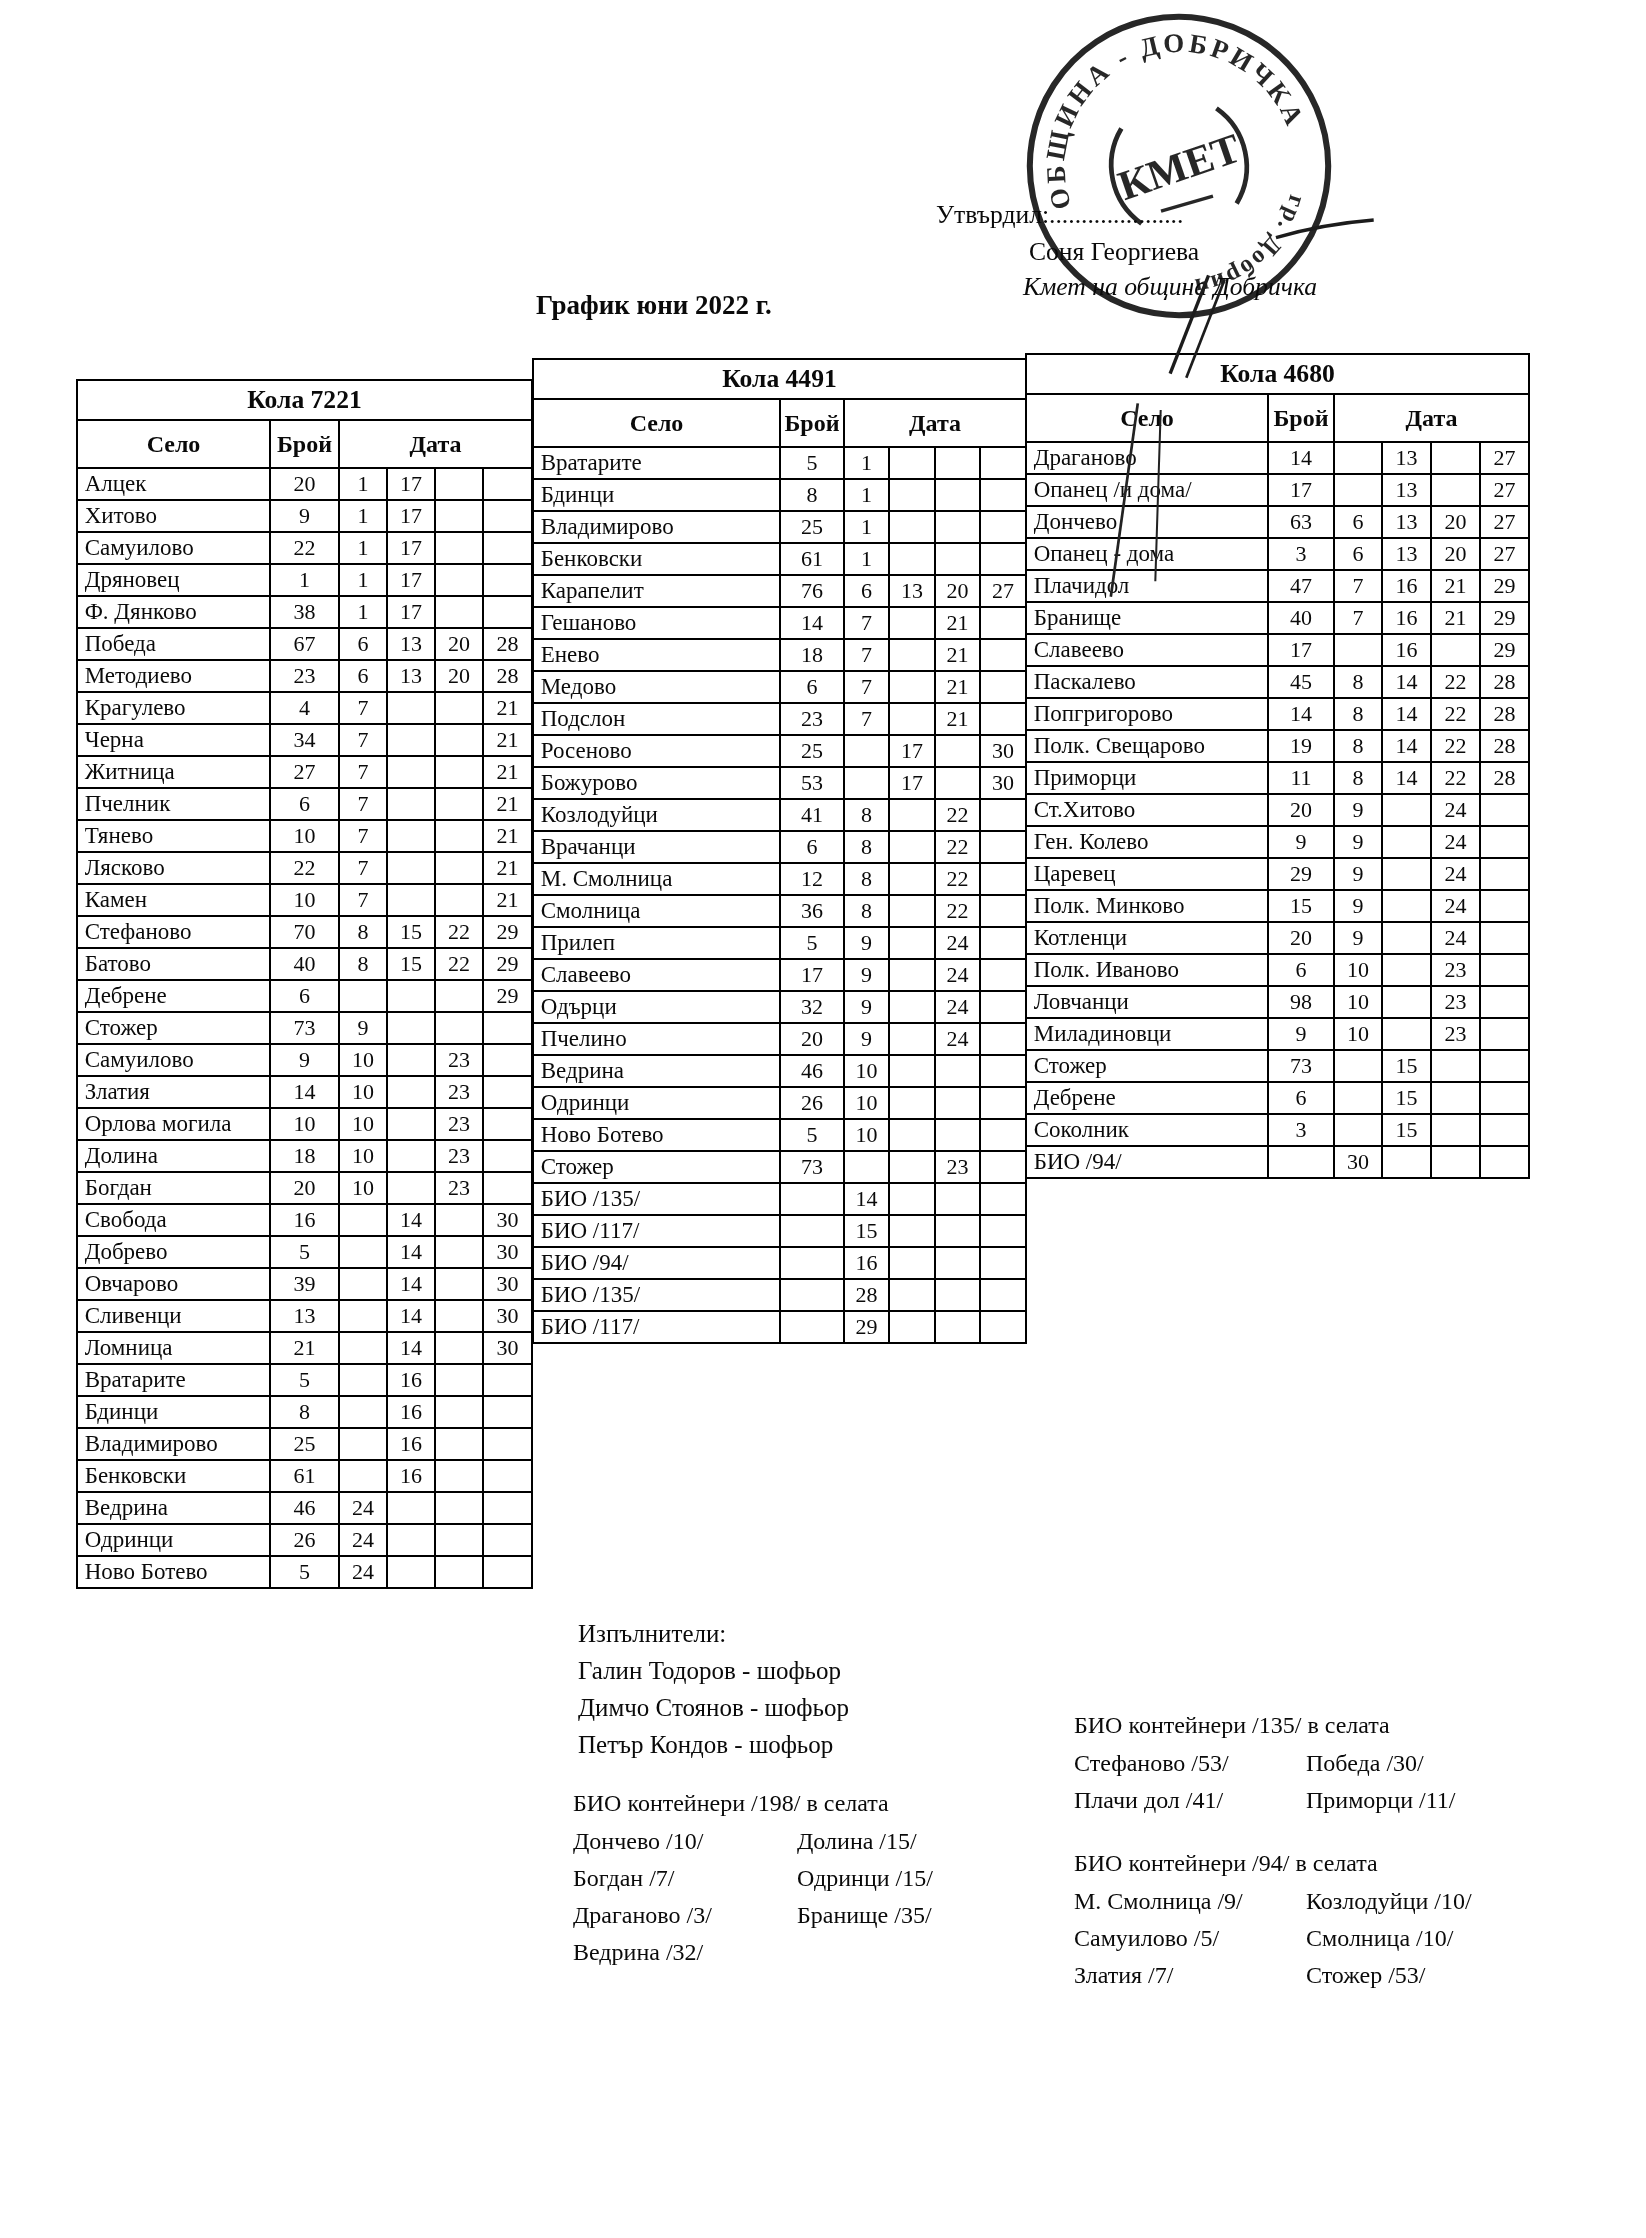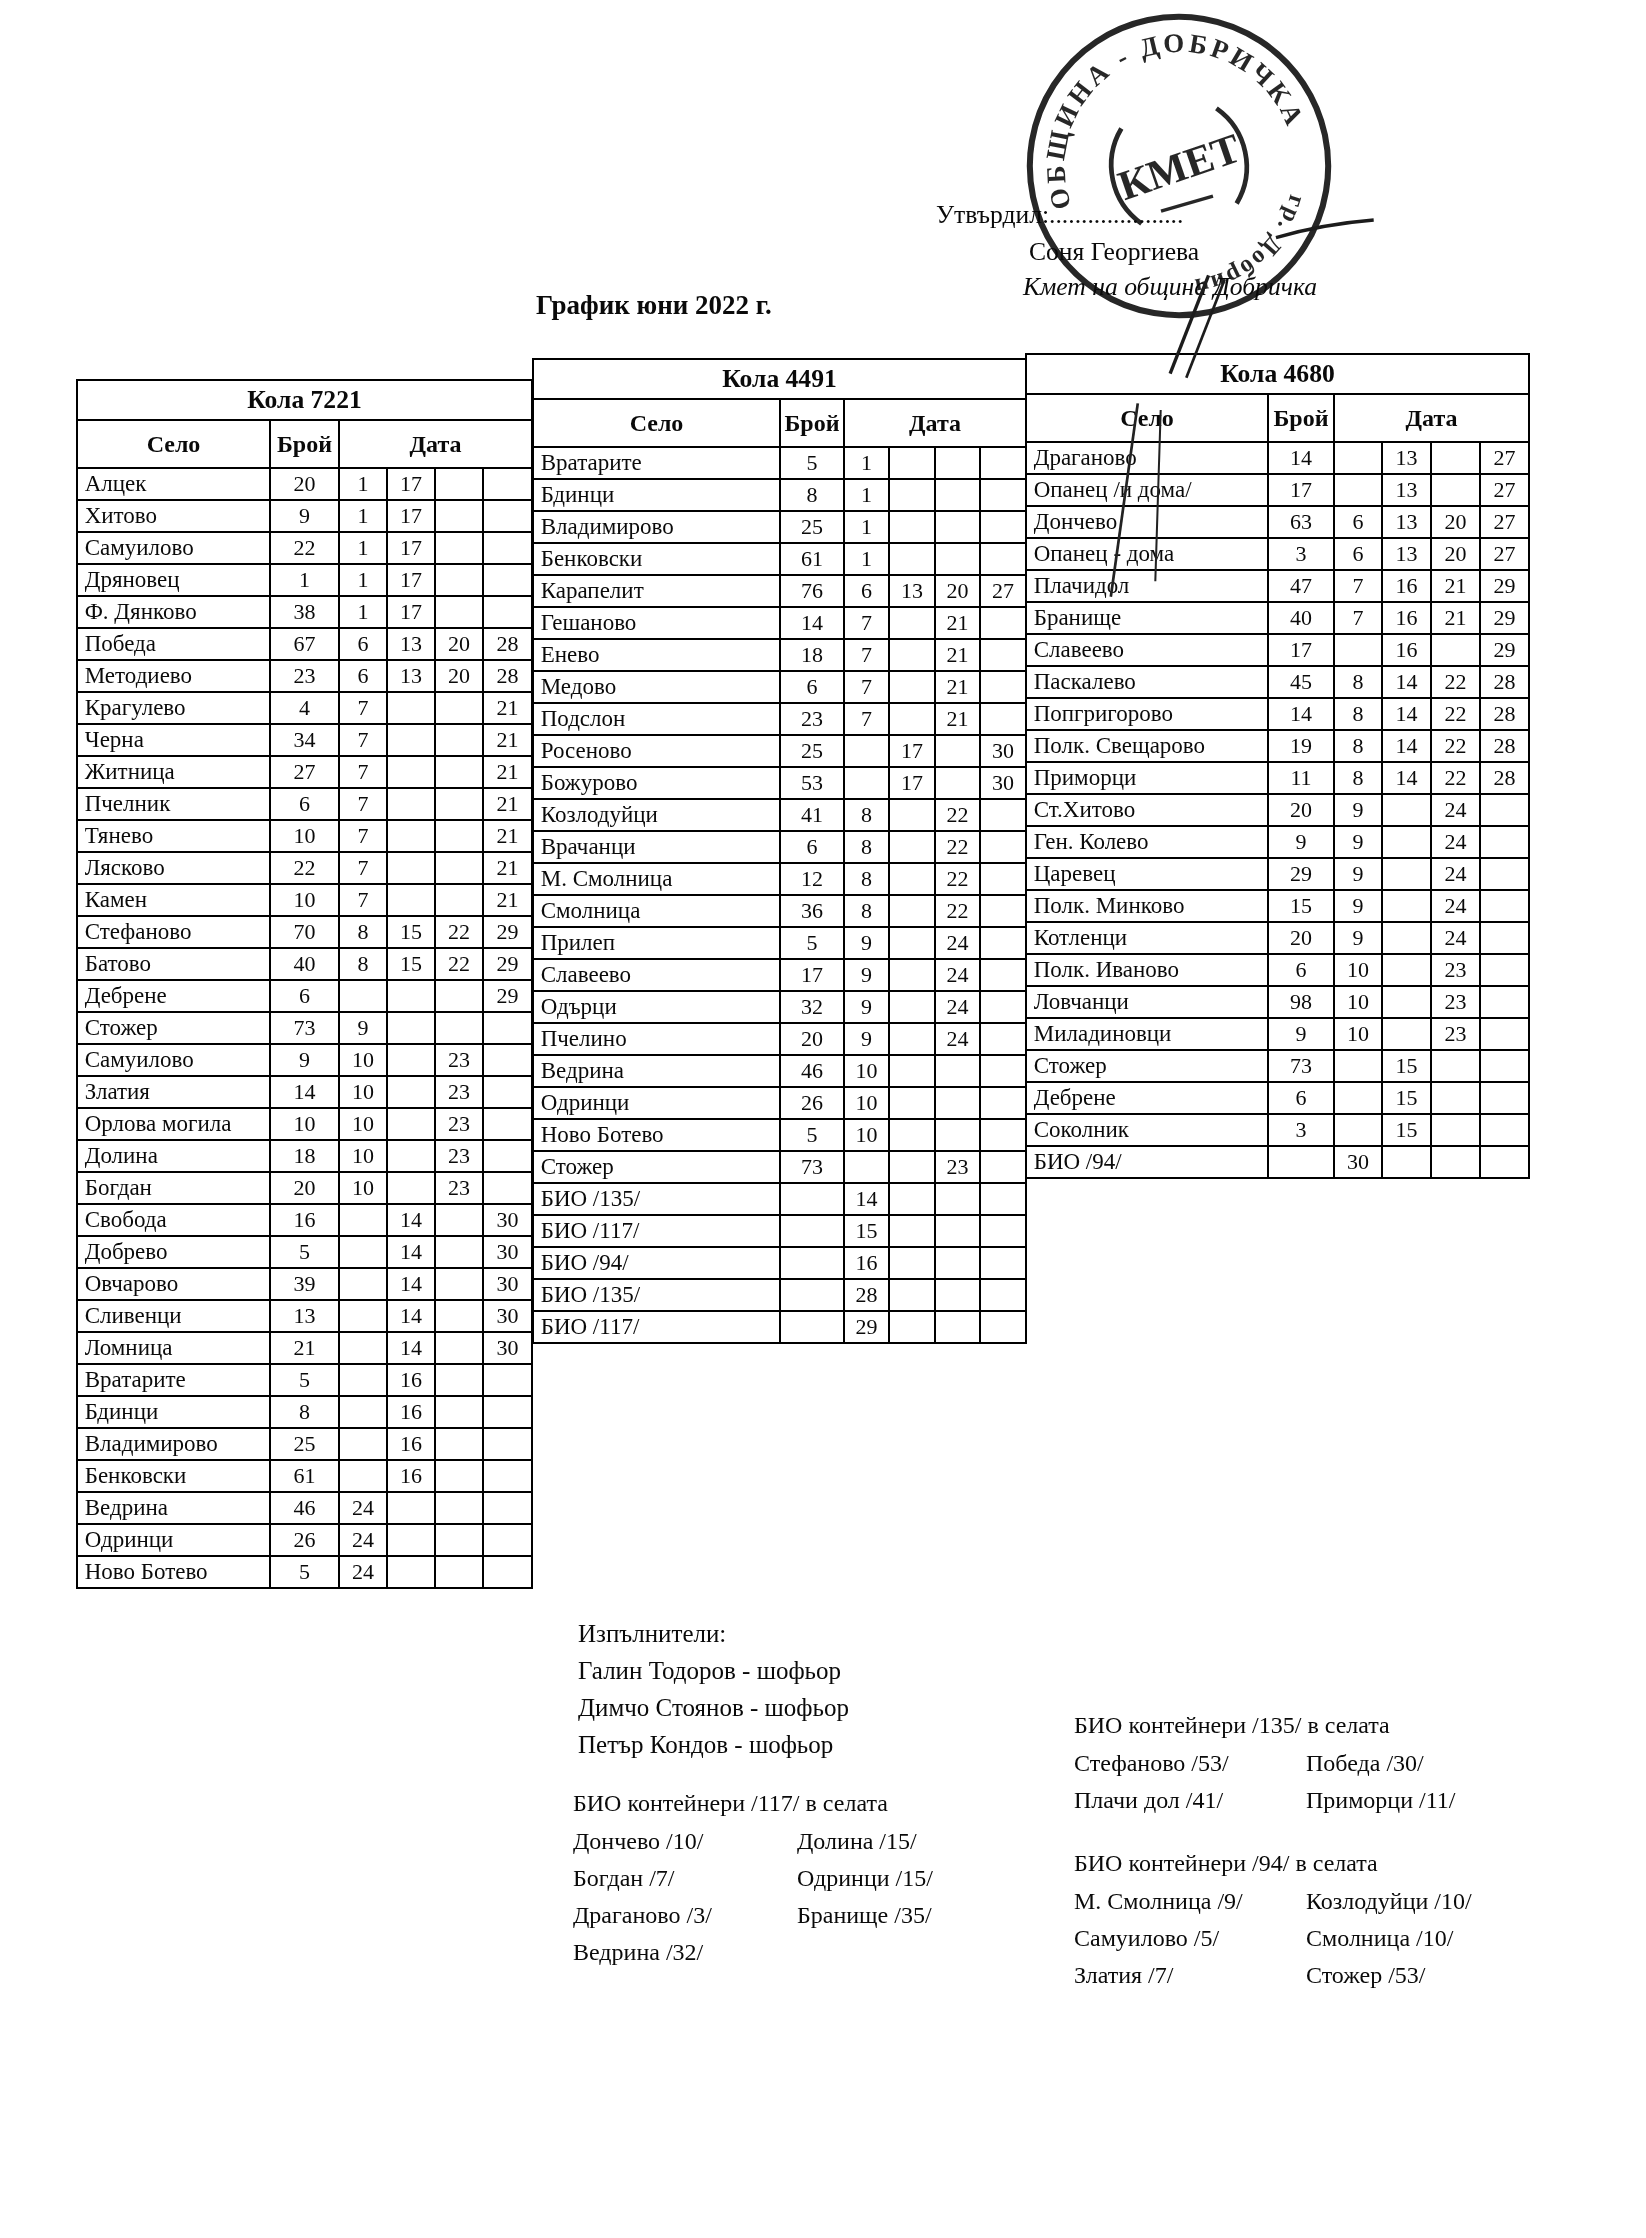--- a/index.html
+++ b/index.html
@@ -825,21 +825,21 @@
   <div class="executors">
     <div>Изпълнители:</div>
     <div>
         <div>Галин Тодоров - шофьор</div>
         <div>Димчо Стоянов - шофьор</div>
         <div>Петър Кондов - шофьор</div>
       </div>
   </div>
 
   <div class="bio" id="bio-0">
-    <div class="bio-title">БИО контейнери /117/ в селата</div>
+    <div class="bio-title">БИО контейнери /198/ в селата</div>
     <div class="bio-grid">
         <div>Дончево /10/</div>
         <div>Долина /15/</div>
         <div>Богдан /7/</div>
         <div>Одринци /15/</div>
         <div>Драганово /3/</div>
         <div>Бранище /35/</div>
         <div>Ведрина /32/</div>
         <div></div>
       </div>

